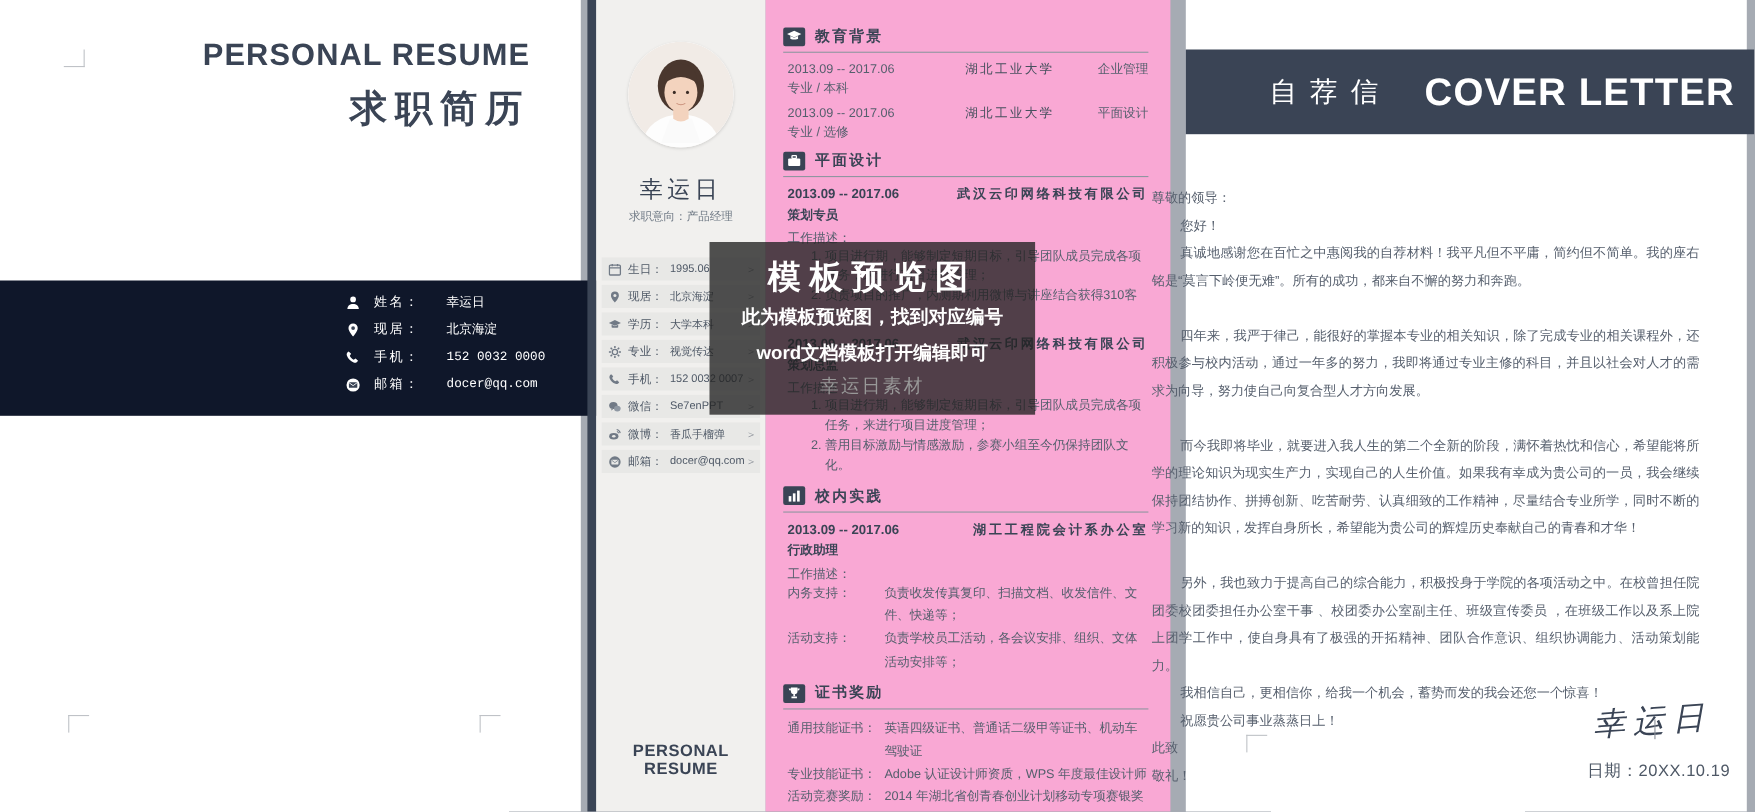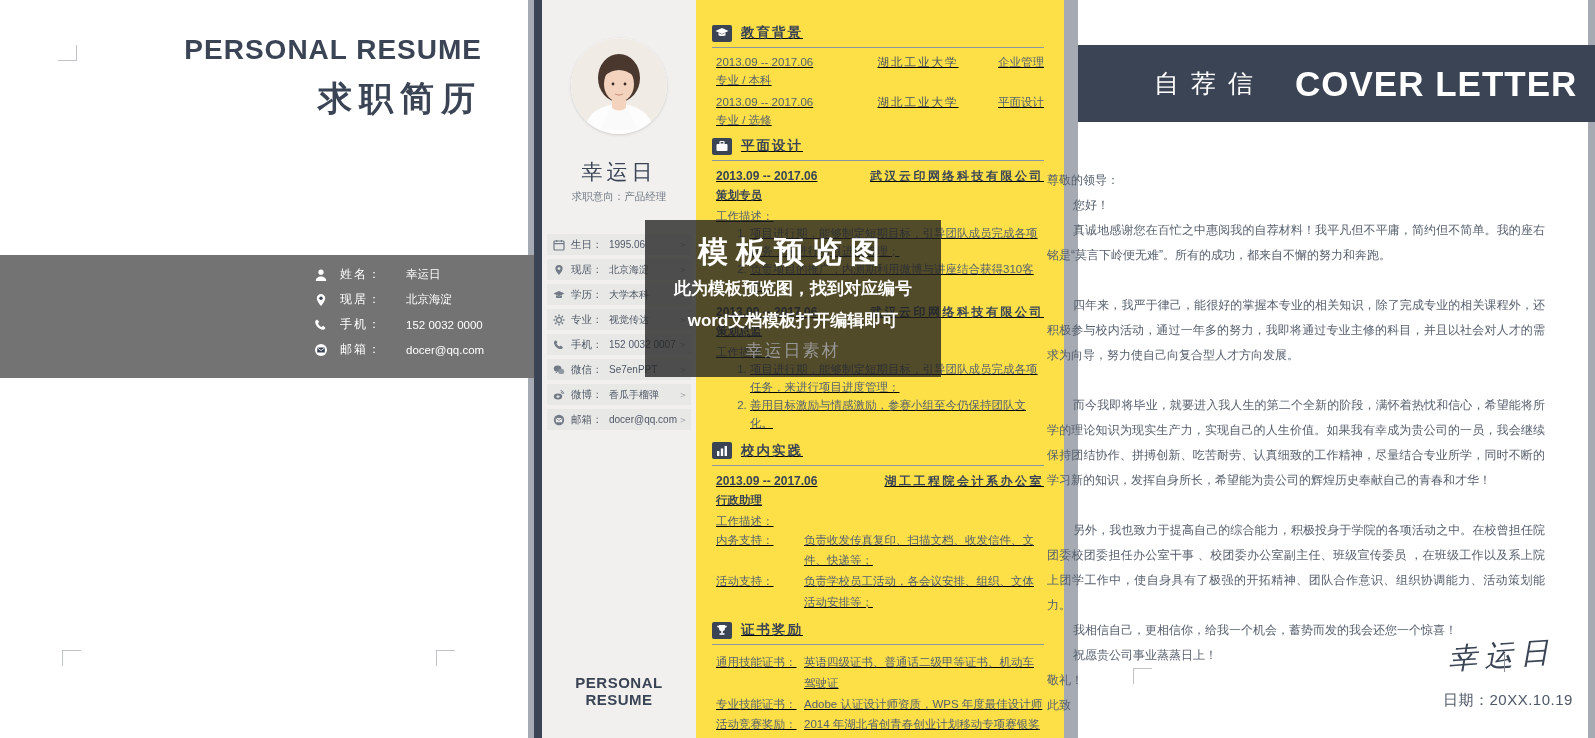--- a/index.html
+++ b/index.html
@@ -4,42 +4,42 @@
 <style>
   html,body{margin:0;padding:0;}
   body{background:#a6abb3;font-family:"Liberation Sans","DejaVu Sans",sans-serif;}
   .canvas{position:relative;width:1595px;height:738px;background:#a6abb3;overflow:hidden;}
   .page{position:absolute;background:#ffffff;}
   
   .page-left{left:0;top:0;width:528px;height:738px;}
   .cover-titles{position:absolute;top:34px;right:46px;text-align:right;color:#3a4455;}
   .cover-title-en{font-size:28px;font-weight:800;letter-spacing:1px;}
   .cover-title-cn{font-size:34px;font-weight:800;letter-spacing:7px;margin-top:10px;}
-  .cover-band{position:absolute;left:0;top:255px;width:549px;height:123px;background:#737373;}
+  .cover-band{position:absolute;left:0;top:255px;width:549px;height:123px;background:#0f172a;font-family:Liberation Mono, monospace;}
   .band-rows{position:absolute;left:314px;top:11px;display:grid;grid-template-columns:18px 58px auto;row-gap:8px;column-gap:8px;color:#fff;font-size:12px;align-items:center;}
   .band-label{letter-spacing:2px;}
   .band-value{font-size:11.5px;}
   .bicon{width:14px;height:14px;display:inline-block;}
   
   .crop{position:absolute;width:18px;height:15px;border-color:#bfc2c7;}
   .crop-tl{border-right:1px solid #bfc2c7;border-bottom:1px solid #bfc2c7;}
   .crop-bl{border-left:1px solid #bfc2c7;border-top:1px solid #bfc2c7;}
   
   .mid-strip{position:absolute;left:534px;top:0;width:8px;height:738px;background:#3a4455;}
   .sidebar{position:absolute;left:542px;top:0;width:154px;height:738px;background:#f1f0ee;}
   .photo{position:absolute;left:50%;margin-left:-48px;top:38px;width:96px;height:96px;border-radius:50%;background:#fff;overflow:hidden;box-shadow:0 1px 3px rgba(0,0,0,.15);}
   .sb-name{position:absolute;top:158px;width:100%;text-align:center;font-size:21px;color:#3a4455;letter-spacing:4px;}
   .sb-obj{position:absolute;top:190px;width:100%;text-align:center;font-size:10.5px;color:#6f7985;}
   .sb-rows{position:absolute;top:234px;left:5px;right:5px;}
   .sb-row{display:grid;grid-template-columns:18px 38px 1fr 10px;align-items:center;height:21px;margin-bottom:4px;background:#e8e8e6;padding:0 3px 0 6px;font-size:10.5px;color:#4e5866;}
   .sb-val{font-size:10px;}
   .sb-chev{color:#8a8f98;font-size:10px;text-align:right;}
   .sicon{width:12px;height:12px;display:inline-block;}
   .sb-foot{position:absolute;bottom:30px;width:100%;text-align:center;color:#3a4455;font-weight:800;font-size:15px;letter-spacing:0.5px;}
-  .main{position:absolute;left:696px;top:0;width:368px;height:738px;background:#fde047;text-decoration:underline;}
+  .main{position:absolute;left:696px;top:0;width:368px;height:738px;background:#f9a8d4;}
   .main-inner{padding:24px 20px 0 16px;}
   .section{margin-bottom:9px;}
   .sec-head{display:flex;align-items:center;gap:9px;padding-bottom:5px;border-bottom:1px solid #8f96a0;margin-bottom:7px;}
   .sec-icon{width:20px;height:17px;background:#3a4455;border-radius:2px;flex:none;display:flex;align-items:center;justify-content:center;}
   .sec-title{font-size:13.5px;font-weight:700;color:#3a4455;letter-spacing:2px;}
   .sec-body{padding-left:4px;}
   .edu-row1{display:flex;font-size:11.5px;color:#555f6d;align-items:baseline;}
   .edu-date{width:122px;flex:none;}
   .edu-school{flex:1;text-align:center;letter-spacing:2px;color:#47505e;}
   .edu-major{flex:none;}
@@ -355,22 +355,22 @@
   </div>
   <div class="letter">
     <p>尊敬的领导：</p>
     <p class="ind">您好！</p>
     <p class="ind">真诚地感谢您在百忙之中惠阅我的自荐材料！我平凡但不平庸，简约但不简单。我的座右铭是“莫言下岭便无难”。所有的成功，都来自不懈的努力和奔跑。</p>
     <p class="ind gap">四年来，我严于律己，能很好的掌握本专业的相关知识，除了完成专业的相关课程外，还积极参与校内活动，通过一年多的努力，我即将通过专业主修的科目，并且以社会对人才的需求为向导，努力使自己向复合型人才方向发展。</p>
     <p class="ind gap">而今我即将毕业，就要进入我人生的第二个全新的阶段，满怀着热忱和信心，希望能将所学的理论知识为现实生产力，实现自己的人生价值。如果我有幸成为贵公司的一员，我会继续保持团结协作、拼搏创新、吃苦耐劳、认真细致的工作精神，尽量结合专业所学，同时不断的学习新的知识，发挥自身所长，希望能为贵公司的辉煌历史奉献自己的青春和才华！</p>
     <p class="ind gap">另外，我也致力于提高自己的综合能力，积极投身于学院的各项活动之中。在校曾担任院团委校团委担任办公室干事 、校团委办公室副主任、班级宣传委员 ，在班级工作以及系上院上团学工作中，使自身具有了极强的开拓精神、团队合作意识、组织协调能力、活动策划能力。</p>
     <p class="ind">我相信自己，更相信你，给我一个机会，蓄势而发的我会还您一个惊喜！</p>
     <p class="ind">祝愿贵公司事业蒸蒸日上！</p>
+    <p>此致</p>
     <p>敬礼！</p>
-    <p>此致</p>
   </div>
   <div class="crop crop-bl" style="left:1133px;top:668px;"></div>
   <div class="sig">幸运日</div>
   <div class="sig-tick"></div>
   <div class="cl-date">日期：20XX.10.19</div>
 
   <div class="wm">
     <div class="wm-title">模板预览图</div>
     <div class="wm-l1">此为模板预览图，找到对应编号</div>
     <div class="wm-l2">word文档模板打开编辑即可</div>

